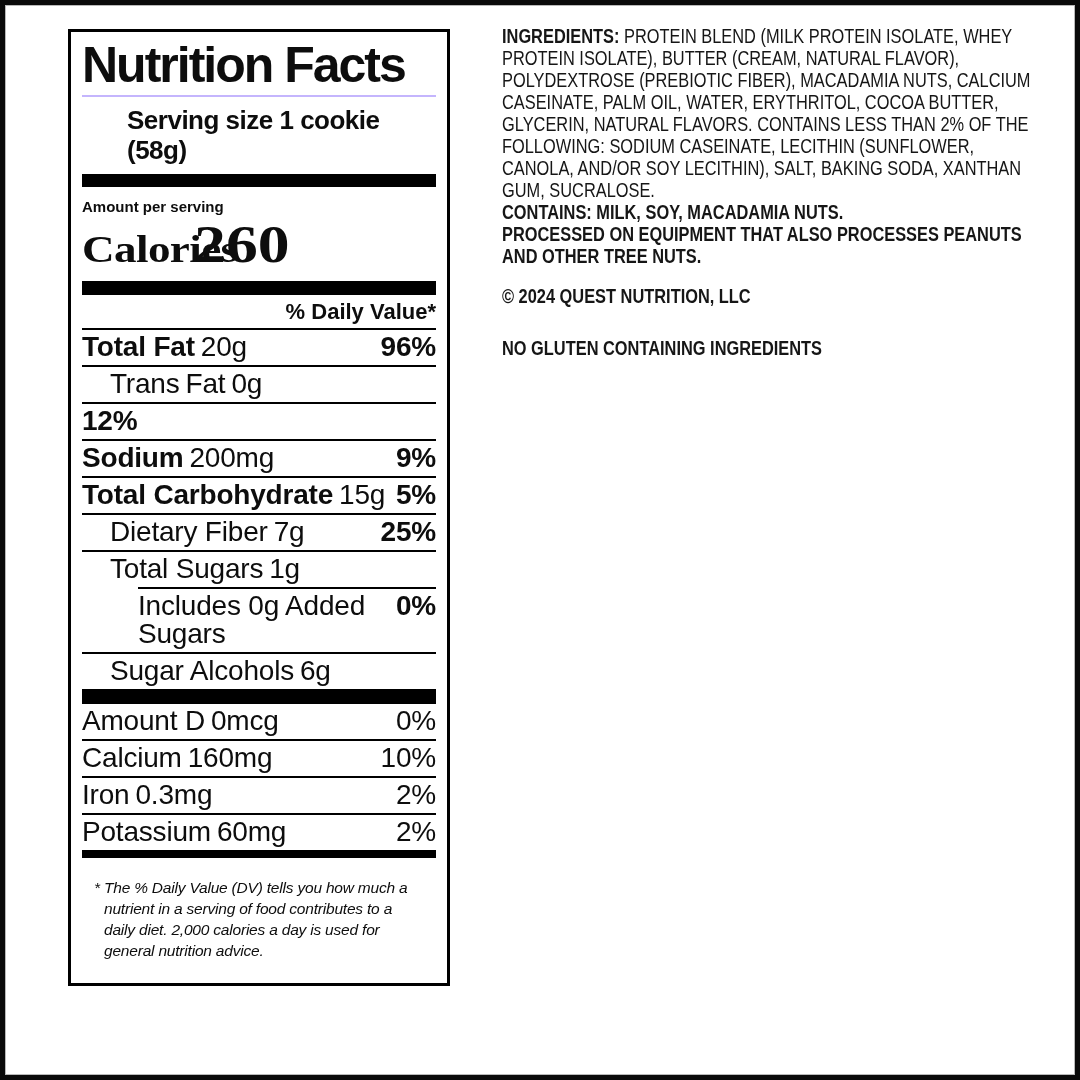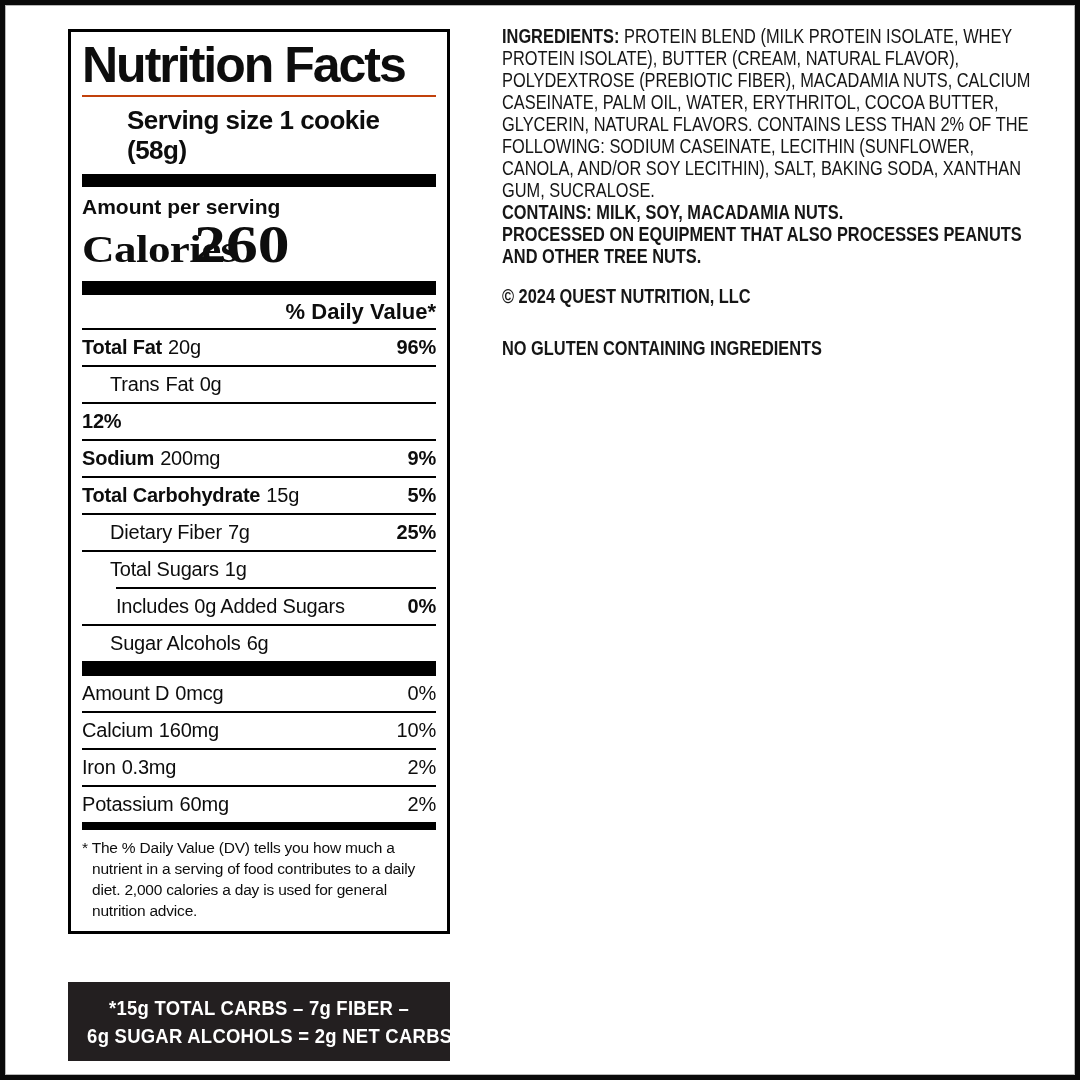--- a/index.html
+++ b/index.html
@@ -19,35 +19,35 @@
   .nf{
     position:absolute;left:63px;top:24px;width:382px;
     box-sizing:border-box;
     border:3px solid #000;
     padding:0 11px;
     background:#fff;
   }
   .nf-title{
     font-size:50px;line-height:52px;font-weight:bold;letter-spacing:-2px;
     padding:7px 0 4px;margin:0;
-    border-bottom:2px solid #c2410c;
+    border-bottom:2px solid #c4b5fd;
     white-space:nowrap;
   }
   .serving{
     font-size:26px;line-height:30px;font-weight:bold;letter-spacing:-0.5px;
     padding:8px 0 9px;
     margin-left:45px;
   }
   .bar{background:#000;width:100%;}
   .bar.h13{height:13px}
   .bar.h14{height:14px}
   .bar.h15{height:15px}
   .bar.h8{height:8px}
   .aps{
-    font-size:21px;line-height:19px;font-weight:bold;
+    font-size:15px;line-height:19px;font-weight:bold;
     margin-top:10px;
   }
   .cal-row{
     display:flex;justify-content:flex-start;align-items:baseline;
     margin-bottom:7px;
     font-family:Liberation Serif, serif;
   }
   .cal-word{
     font-size:37px;line-height:48px;font-weight:bold;letter-spacing:-0.5px;
     display:inline-block;transform:scaleX(1.22);transform-origin:0 60%;
@@ -57,35 +57,35 @@
     display:inline-block;transform:scaleX(1.2);transform-origin:100% 60%;
   }
   .dvh{
     text-align:right;font-weight:bold;font-size:22px;line-height:22px;
     padding:6px 0 5px;
   }
   .row{
     display:flex;justify-content:space-between;align-items:baseline;
     border-top:2px solid #000;
     padding:3px 0 4px;
-    font-size:20px;line-height:28px;letter-spacing:-0.2px;
+    font-size:28px;line-height:28px;letter-spacing:-0.2px;
   }
   .row .left{min-width:0;}
   .b{font-weight:bold}
   .i{}
   .gap{margin-left:6px}
   .ind1 .left{padding-left:28px}
-  .row.ind2{margin-left:34px}
+  .row.ind2{margin-left:56px}
   .row .dv{font-weight:bold}
   .row.micro .dv{font-weight:normal}
   .row.nb{border-top:none}
   .footnote{
-    margin:0;
+    margin:12px;
     font-size:15.5px;line-height:21px;letter-spacing:-0.2px;
-    padding:7px 0 10px 10px;text-indent:-10px;
+    padding:7px 0 10px 10px;text-indent:-10px;font-style:italic;
   }
 
   
   .netcarbs{
     position:absolute;left:63px;top:977px;width:382px;height:79px;
     background:#231f20;color:#ffffff;
     text-align:center;
   }
   .netcarbs .inner{
     padding-top:12px;
@@ -191,26 +191,20 @@
     <div class="row micro">
       <span class="left"><span class="nm">Potassium</span><span class="amt gap">60mg</span></span>
       <span class="dv">2%</span>
     </div>
 
     <div class="bar h8"></div>
 
     <p class="footnote">* The % Daily Value (DV) tells you how much a nutrient in a serving of food contributes to a daily diet. 2,000 calories a day is used for general nutrition advice.</p>
   </section>
 
-  <aside class="netcarbs">
-    <div class="inner">
-      <div>*15g TOTAL CARBS – 7g FIBER –</div>
-      <div>6g SUGAR ALCOHOLS = 2g NET CARBS</div>
-    </div>
-  </aside>
 
   <section class="rightcol">
     <p class="ing"><strong>INGREDIENTS:</strong><span> PROTEIN BLEND (MILK PROTEIN ISOLATE, WHEY PROTEIN ISOLATE), BUTTER (CREAM, NATURAL FLAVOR), POLYDEXTROSE (PREBIOTIC FIBER), MACADAMIA NUTS, CALCIUM CASEINATE, PALM OIL, WATER, ERYTHRITOL, COCOA BUTTER, GLYCERIN, NATURAL FLAVORS. CONTAINS LESS THAN 2% OF THE FOLLOWING: SODIUM CASEINATE, LECITHIN (SUNFLOWER, CANOLA, AND/OR SOY LECITHIN), SALT, BAKING SODA, XANTHAN GUM, SUCRALOSE.</span></p>
     <p class="bold">CONTAINS: MILK, SOY, MACADAMIA NUTS.</p>
     <p class="bold">PROCESSED ON EQUIPMENT THAT ALSO PROCESSES PEANUTS AND OTHER TREE NUTS.</p>
     <p class="bold copyright">© 2024 QUEST NUTRITION, LLC</p>
     <p class="bold gluten">NO GLUTEN CONTAINING INGREDIENTS</p>
   </section>
 
 </div>

